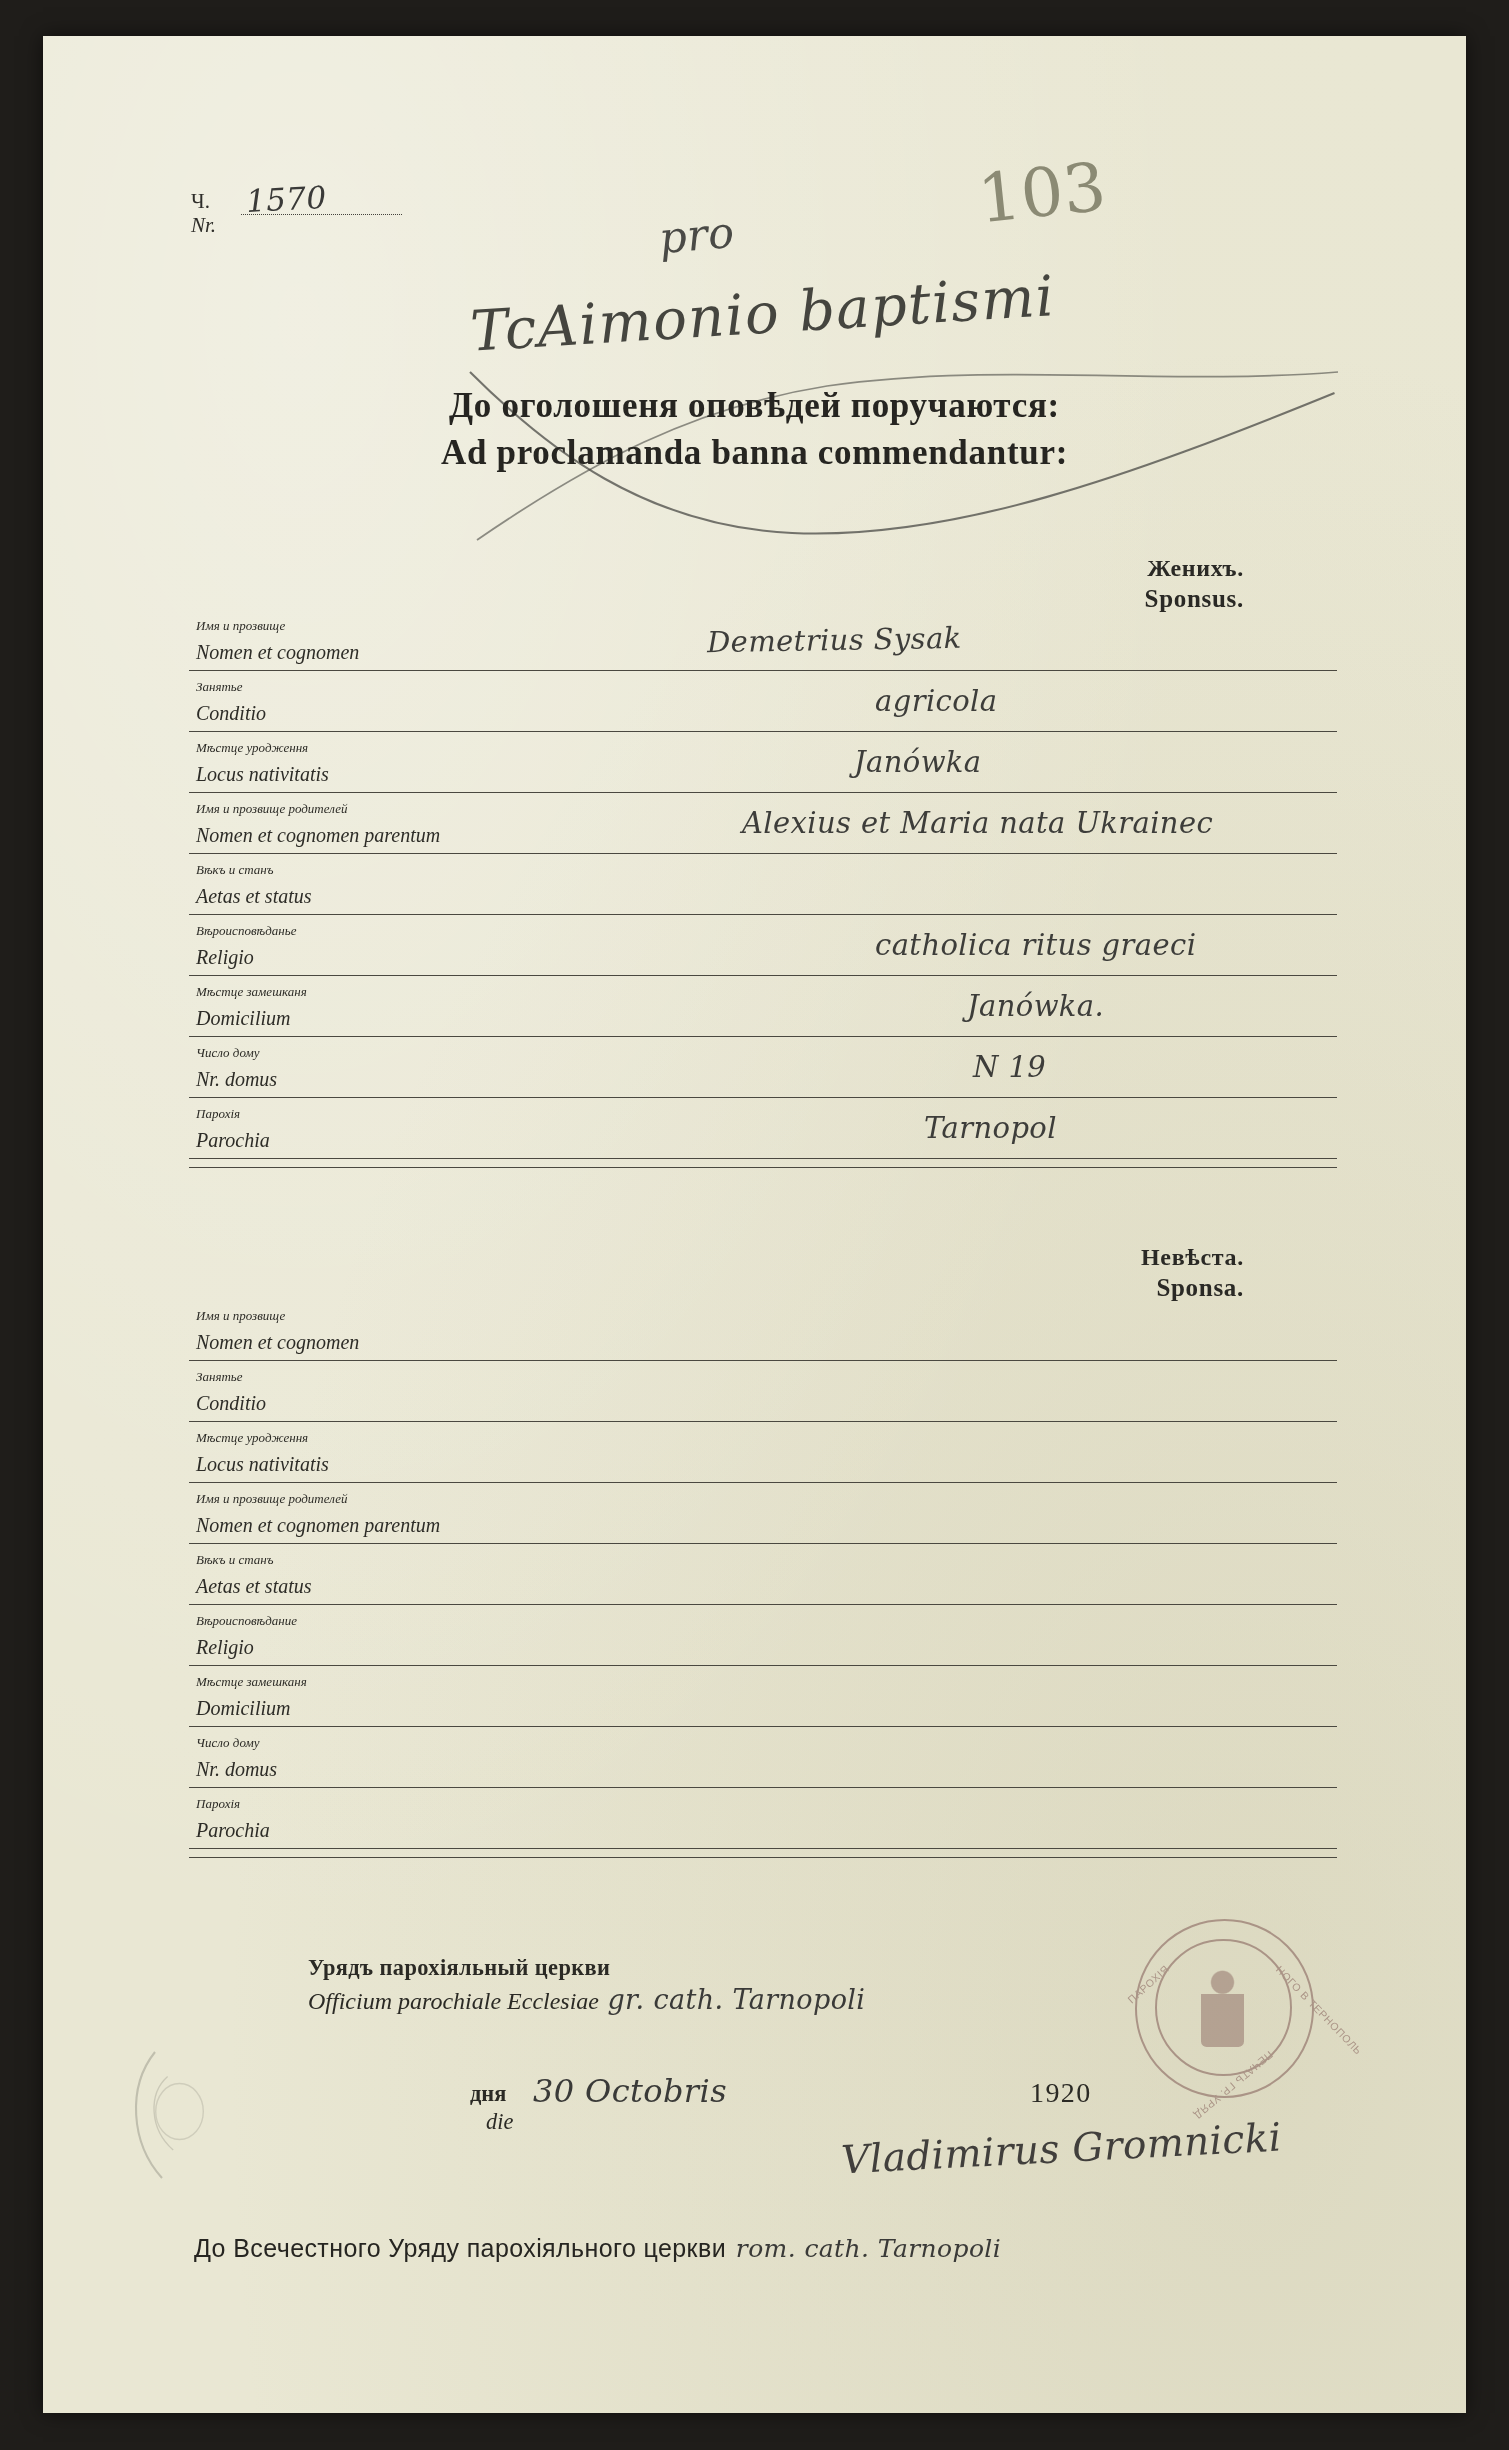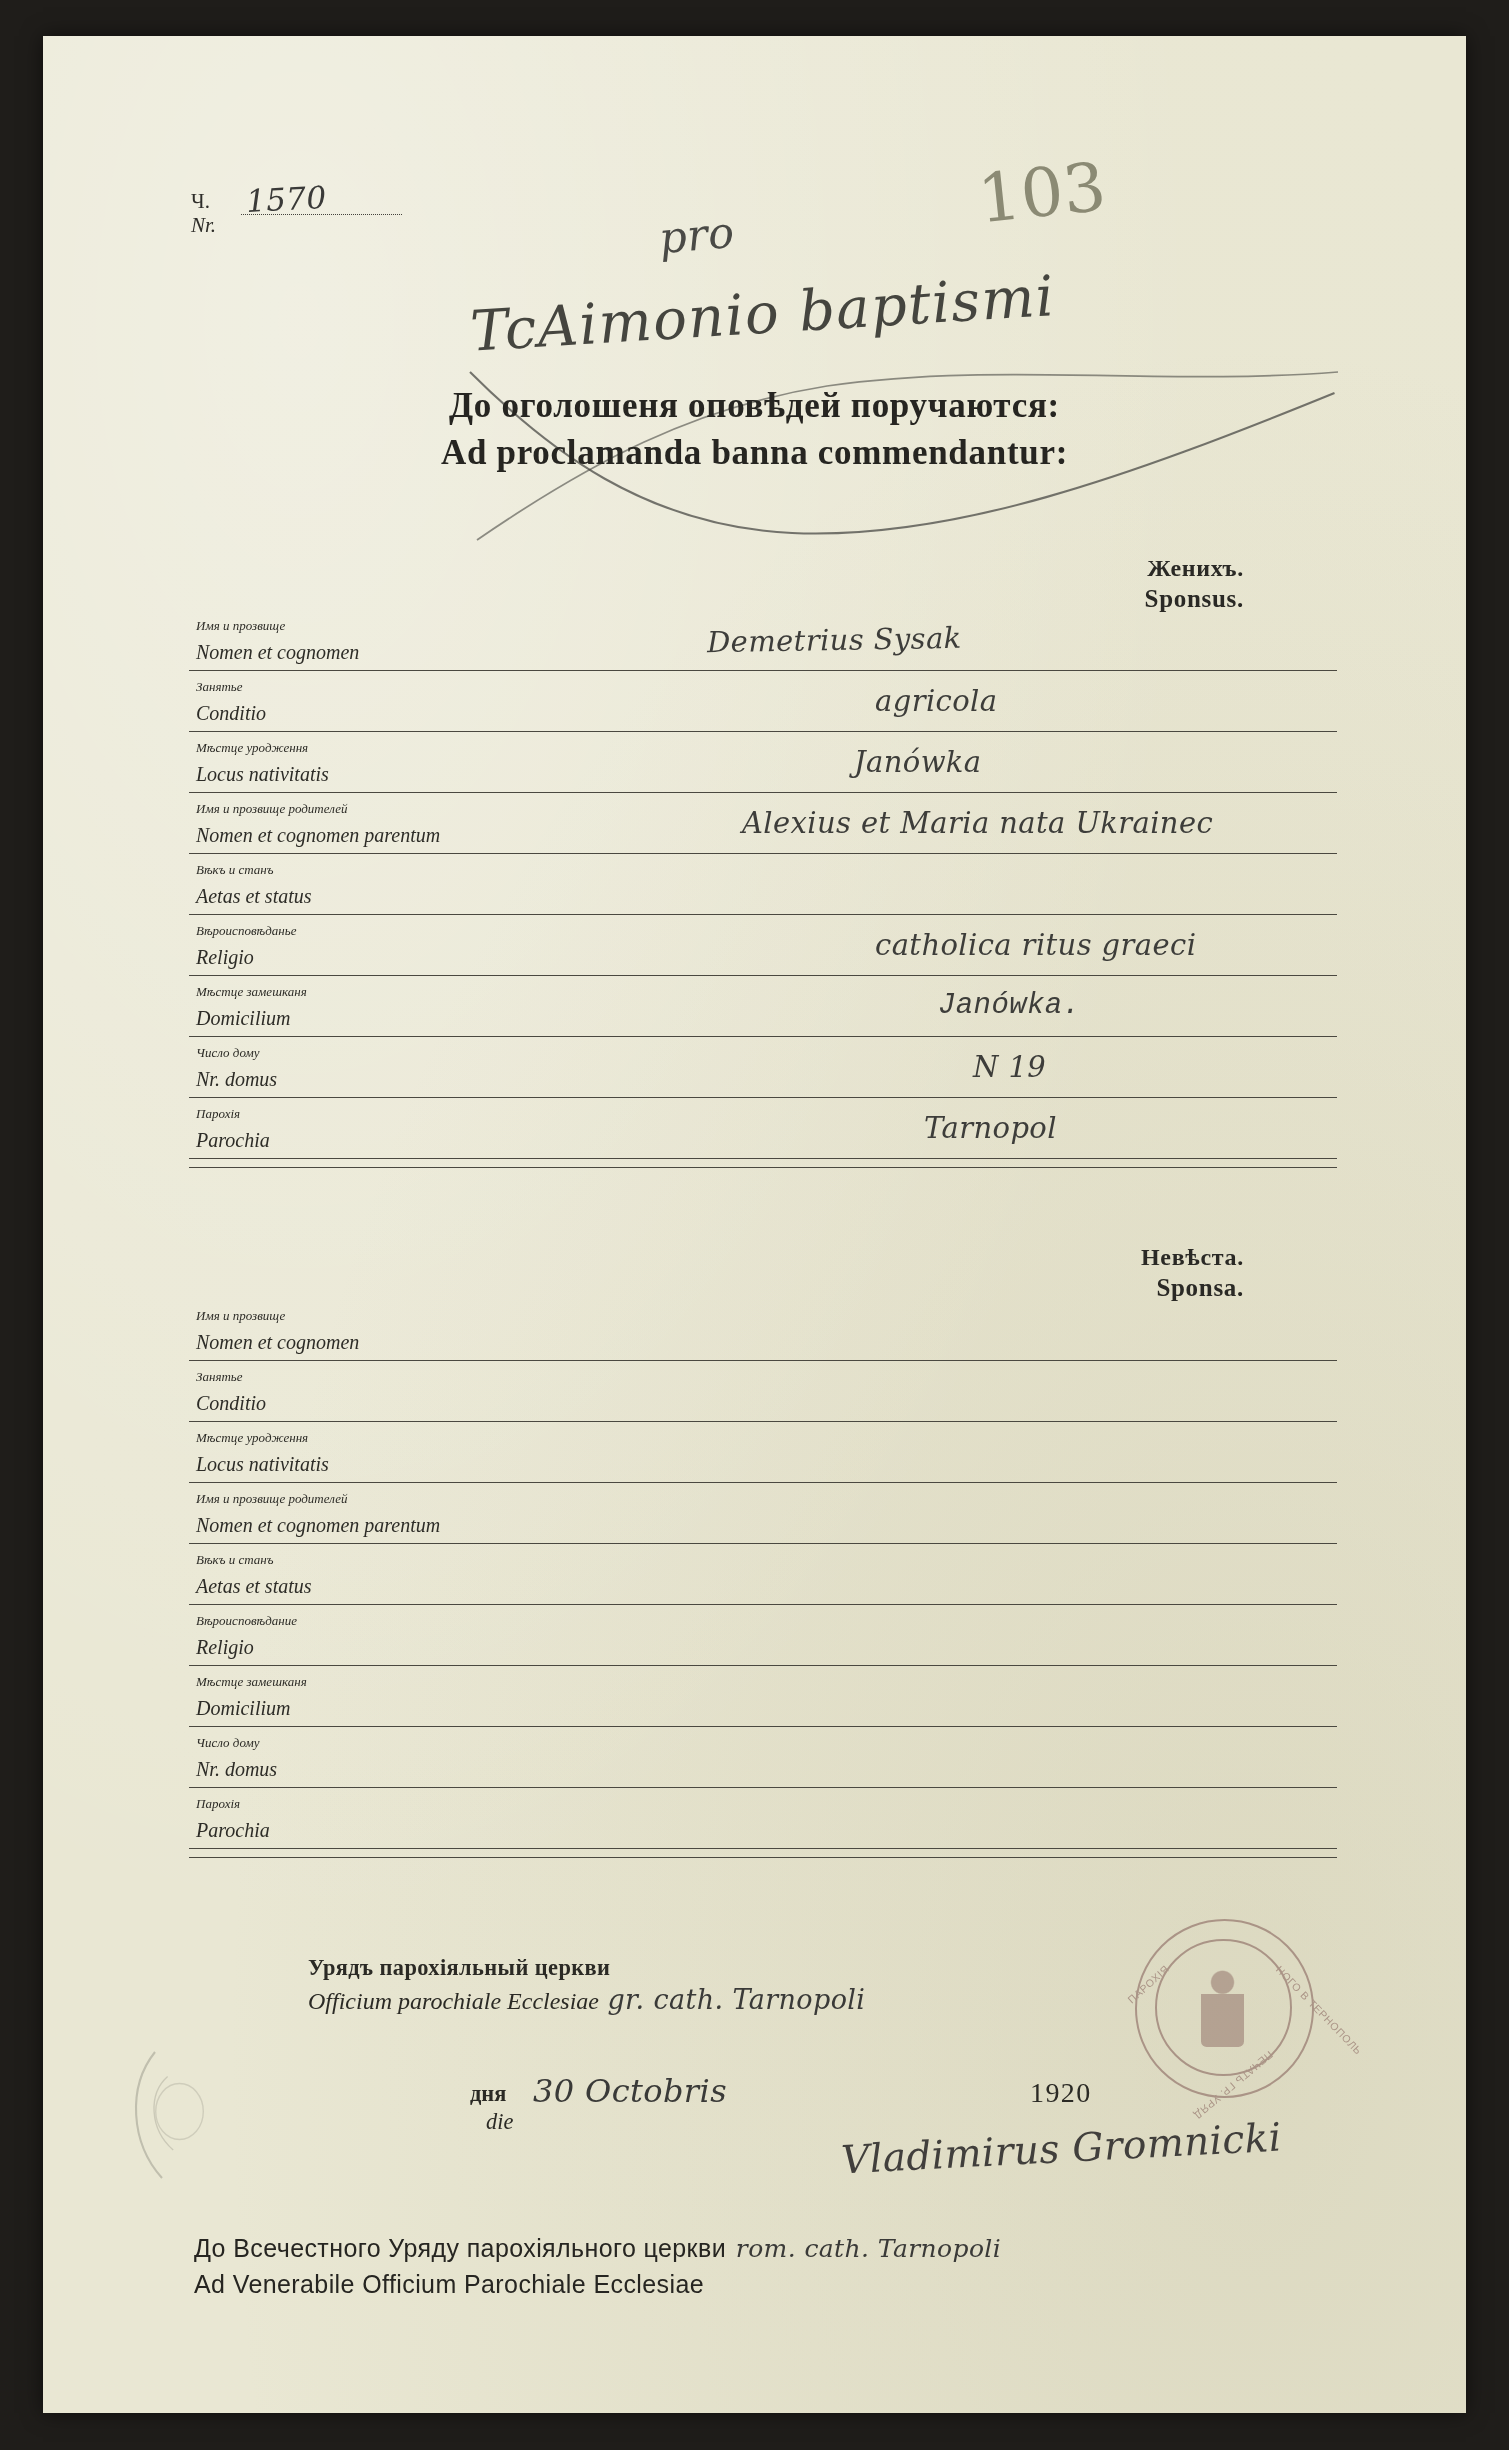--- a/index.html
+++ b/index.html
@@ -207,21 +207,21 @@
     white-space: nowrap;
   }
 
   
   .fill-a { left: 518px; top: 4.2px; font-size: 34px; transform: rotate(-1deg); }
   .fill-b { left: 686px; top: 12.6px; font-size: 28px; text-align: right; }
   .fill-c { left: 665px; top: 9.8px; font-size: 29px; }
   .fill-d { left: 553px; top: 8.4px; font-size: 29px; }
   .fill-e { left: 532px; top: 7px; font-size: 29px; }
   .fill-f { left: 686px; top: 14px; font-size: 26px; }
-  .fill-g { left: 749px; top: 8.4px; font-size: 29px; font-family: Liberation Mono, monospace; }
+  .fill-g { left: 778px; top: 8.4px; font-size: 29px; }
   .fill-h { left: 784px; top: 8.4px; font-size: 31px; }
   .fill-i { left: 735px; top: 9.8px; font-size: 31px; }
 
   
   .double-rule {
     position: relative;
     height: 4.2px;
     border-bottom: 1.1px solid #4a4840;
     margin-top: 3.5px;
   }
@@ -605,17 +605,16 @@
     <div id="date-value" class="hand">30 Octobris</div>
     <div id="year-value">1920</div>
   </div>
 
   <div id="signature" class="hand">Vladimirus Gromnicki</div>
 
   <div id="addressee">
     <div class="cy">
       <span>До Всечестного Уряду парохіяльного церкви</span><span class="hand">rom. cath. Tarnopoli</span>
     </div>
-    <div class="la">Ad Venerabile Officium Parochiale Ecclesiae</div>
   </div>
 
 </div>
 
 
 </body></html>

